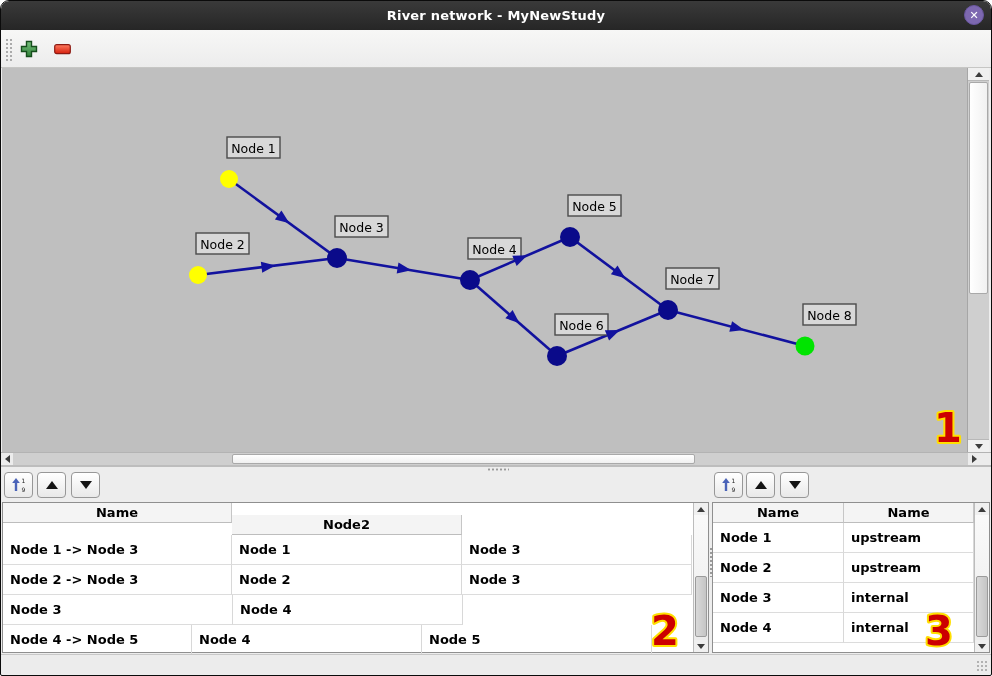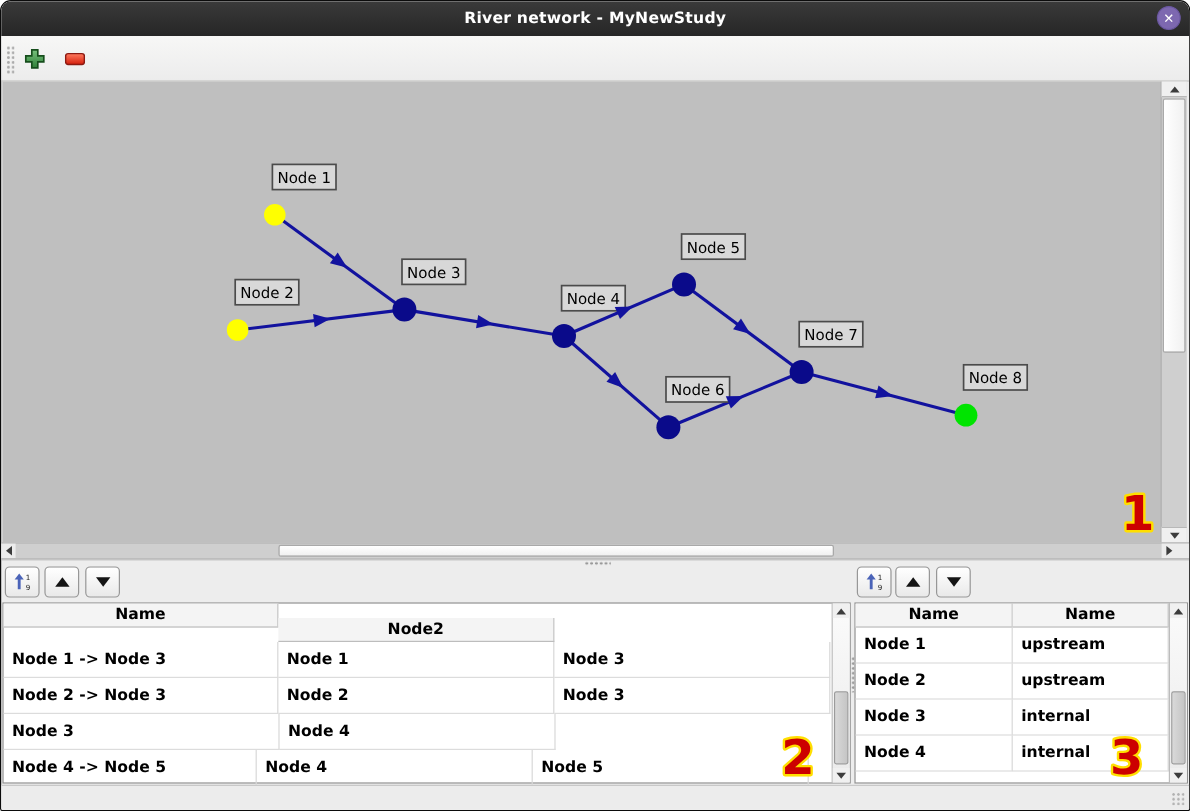--- a/index.html
+++ b/index.html
@@ -288,21 +288,21 @@
         <div class="trow body">
           <div class="cell" style="width: 229px;">Node 2 -&gt; Node 3</div>
           <div class="cell" style="width: 230px;">Node 2</div>
           <div class="cell" style="width: 230px;">Node 3</div>
         </div>
         <div class="trow body">
           <div class="cell" style="width: 230px;">Node 3</div>
           <div class="cell" style="width: 230px;">Node 4</div>
         </div>
         <div class="trow body">
-          <div class="cell" style="width: 211px;">Node 4 -&gt; Node 5</div>
+          <div class="cell" style="width: 189px;">Node 4 -&gt; Node 5</div>
           <div class="cell" style="width: 230px;">Node 4</div>
           <div class="cell" style="width: 230px;">Node 5</div>
         </div>
       </div>
     <div class="tscroll">
       <div class="tsbtn top">
           <div class="stri up"></div>
         </div>
       <div class="tthumb"></div>
       <div class="tsbtn bottom">

